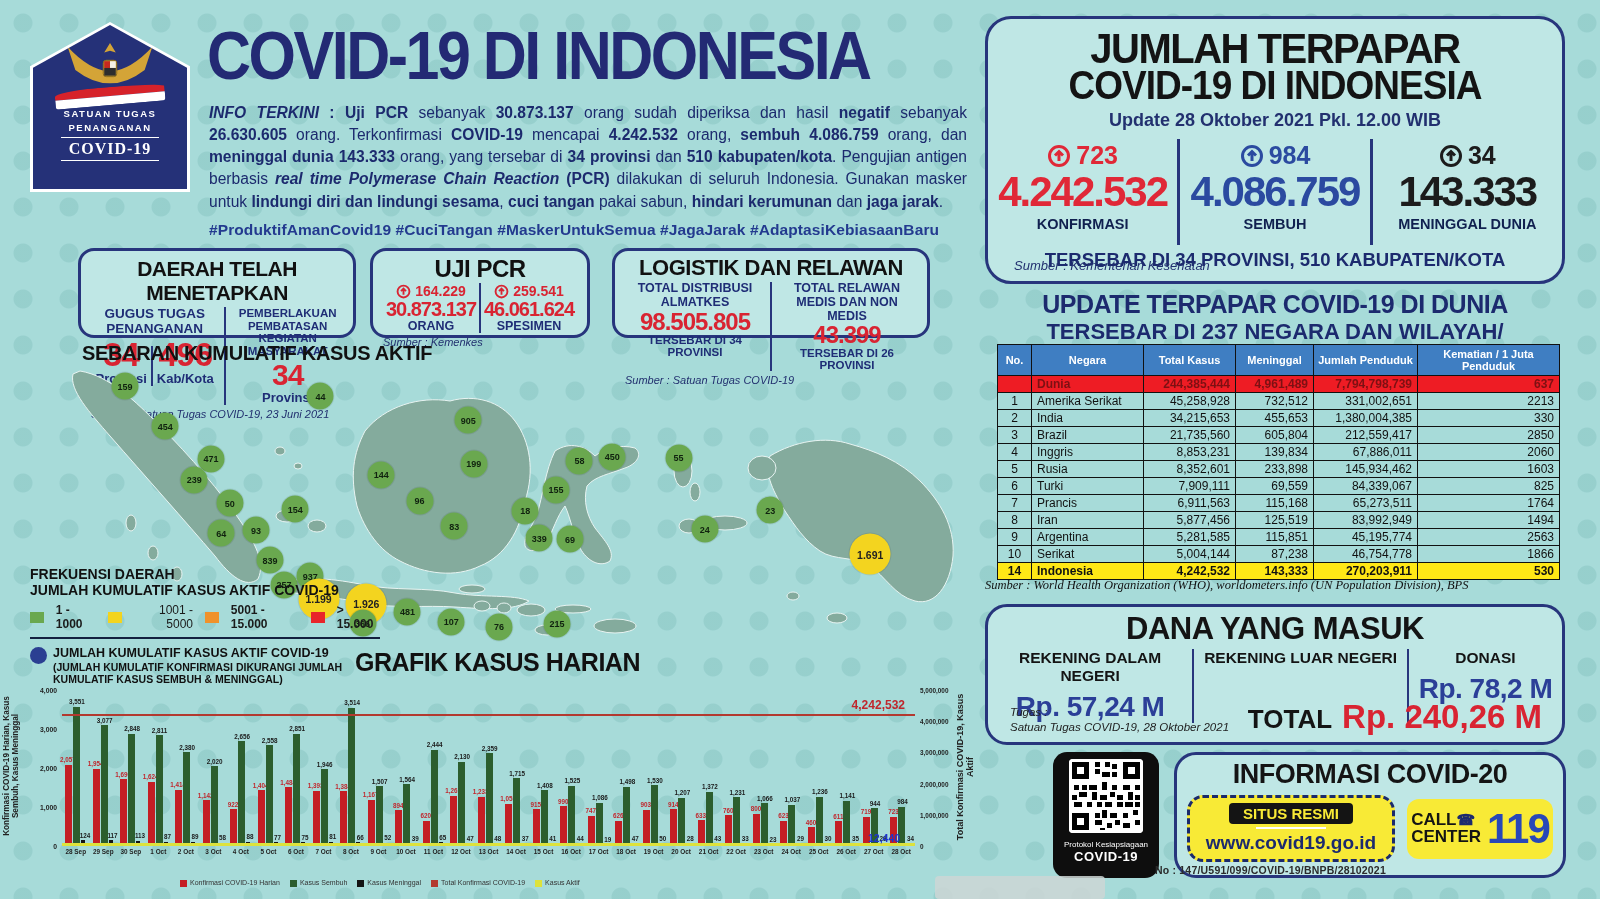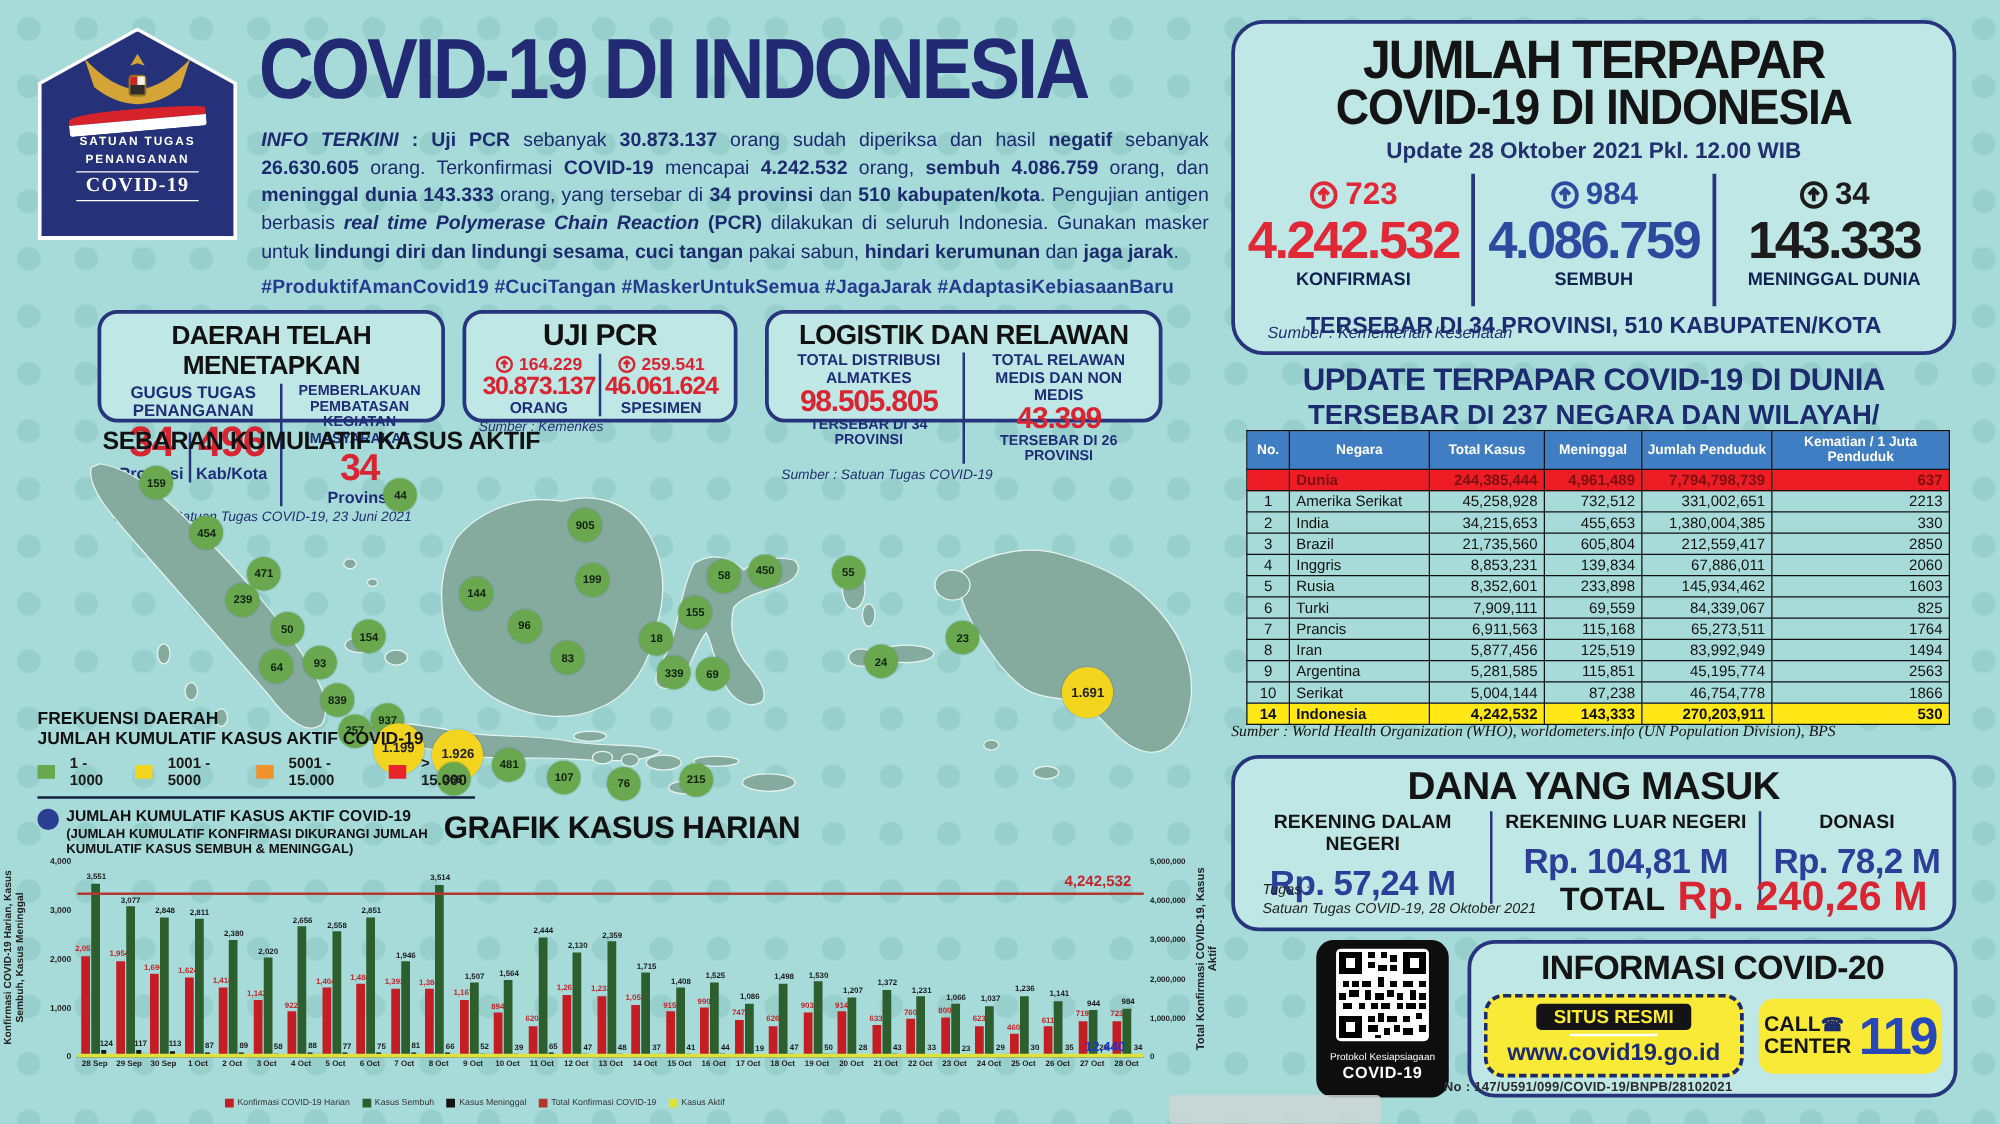--- a/index.html
+++ b/index.html
@@ -323,21 +323,21 @@
       </div>
   </div>
 
   <div class="abs legend">
     <div class="lt">FREKUENSI DAERAH</div>
     <div class="lt">JUMLAH KUMULATIF KASUS AKTIF COVID-19</div>
     <div class="row" id="legend-swatches">
         <span class="sw" style="background: rgb(106, 168, 79);"></span>
         <span style="font-weight: bold;">1 - 1000</span>
         <span class="sw" style="background: rgb(243, 212, 31);"></span>
-        <span style="font-weight: bold;">1001 - 5000</span>
+        <span style="font-weight: normal; text-align: right;">1001 - 5000</span>
         <span class="sw" style="background: rgb(240, 146, 43);"></span>
         <span style="font-weight: bold;">5001 - 15.000</span>
         <span class="sw" style="background: rgb(232, 37, 42);"></span>
         <span style="font-weight: bold;">&gt; 15.000</span>
       </div>
     <div class="note">
       <span class="bluedot"></span>
       <div>
         <div class="n1">JUMLAH  KUMULATIF KASUS AKTIF COVID-19</div>
         <div class="n2">(JUMLAH KUMULATIF KONFIRMASI DIKURANGI JUMLAH KUMULATIF KASUS SEMBUH &amp; MENINGGAL)</div>
@@ -830,21 +830,20 @@
 
   <div class="abs danabox">
     <div class="t">DANA YANG MASUK</div>
     <div class="dana-cols">
       <div class="dana-col" style="flex:1.15">
         <div class="h">REKENING DALAM NEGERI</div>
         <div class="v">Rp. 57,24 M</div>
       </div>
       <div class="dana-col mid" style="flex:1.2">
         <div class="h">REKENING LUAR NEGERI</div>
-        <div class="v">Rp. 104,81 M</div>
       </div>
       <div class="dana-col" style="flex:.85">
         <div class="h">DONASI</div>
         <div class="v">Rp. 78,2 M</div>
       </div>
     </div>
     <div class="dana-src">
       <span>Tugas :</span><br><span>Satuan Tugas COVID-19, 28 Oktober 2021</span>
     </div>
     <div class="dana-total">

